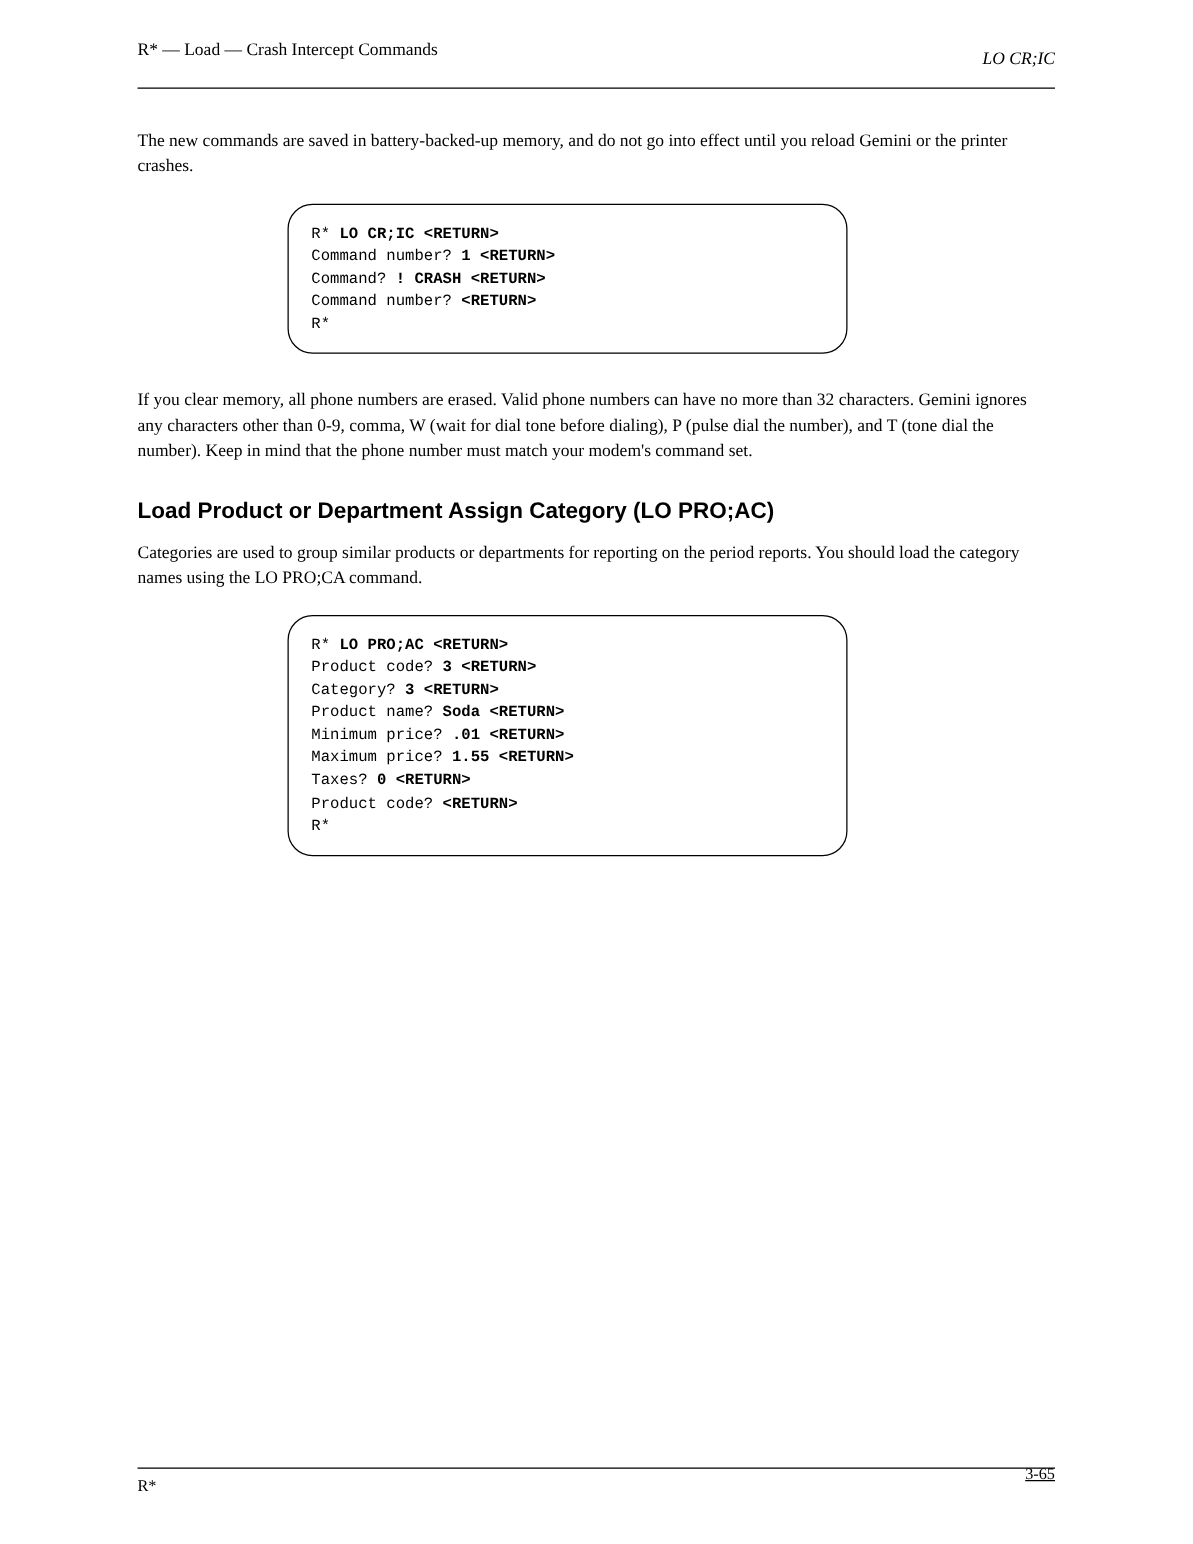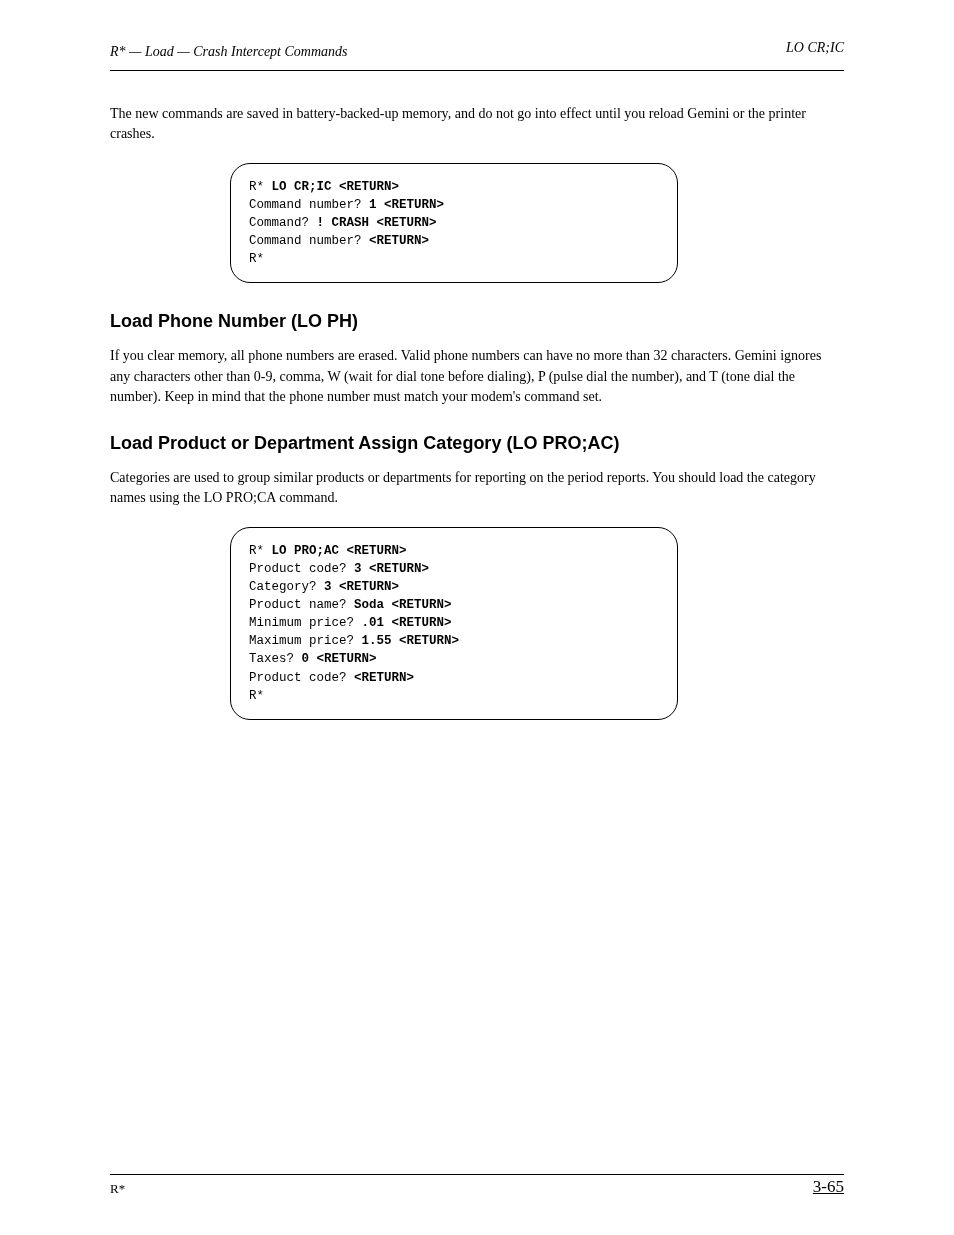--- a/index.html
+++ b/index.html
@@ -26,44 +26,43 @@
   .rule-bottom {
     position: absolute;
     left: 110px;
     right: 110px;
     bottom: 60px;
     border-top: 1px solid #000;
   }
   .header-left {
     position: absolute;
     left: 110px;
-    top: 44px;
+    top: 33px;
     font-size: 14px;
-    font-style: italic;
     font-family: "Times New Roman", Times, serif;
   }
   .header-right {
     position: absolute;
     right: 110px;
     top: 40px;
     font-size: 14px;
     font-style: italic;
     font-family: "Times New Roman", Times, serif;
   }
   .footer-left {
     position: absolute;
     left: 110px;
     bottom: 38px;
     font-size: 13px;
   }
   .footer-right {
     position: absolute;
     right: 110px;
-    bottom: 38px;
-    font-size: 17px;
+    bottom: 48px;
+    font-size: 13px;
     text-decoration: underline;
   }
   .content {
     position: absolute;
     left: 110px;
     right: 110px;
     top: 90px;
     bottom: 80px;
   }
   .para {
@@ -111,21 +110,20 @@
     <div class="para">The new commands are saved in battery-backed-up memory, and do not go into effect until you reload Gemini or the printer crashes.</div>
 
     <div class="terminal">
       <pre><span>R* </span><b>LO CR;IC &lt;RETURN&gt;</b>
 <span>Command number? </span><b>1 &lt;RETURN&gt;</b>
 <span>Command? </span><b>! CRASH &lt;RETURN&gt;</b>
 <span>Command number? </span><b>&lt;RETURN&gt;</b>
 <span>R*</span></pre>
     </div>
 
-    <div class="heading">Load Phone Number (LO PH)</div>
     <div class="para">If you clear memory, all phone numbers are erased. Valid phone numbers can have no more than 32 characters. Gemini ignores any characters other than 0-9, comma, W (wait for dial tone before dialing), P (pulse dial the number), and T (tone dial the number). Keep in mind that the phone number must match your modem's command set.</div>
 
 
     <div class="heading">Load Product or Department Assign Category (LO PRO;AC)</div>
     <div class="para">Categories are used to group similar products or departments for reporting on the period reports. You should load the category names using the LO PRO;CA command.</div>
 
     <div class="terminal">
       <pre><span>R* </span><b>LO PRO;AC &lt;RETURN&gt;</b>
 <span>Product code? </span><b>3 &lt;RETURN&gt;</b>
 <span>Category? </span><b>3 &lt;RETURN&gt;</b>

